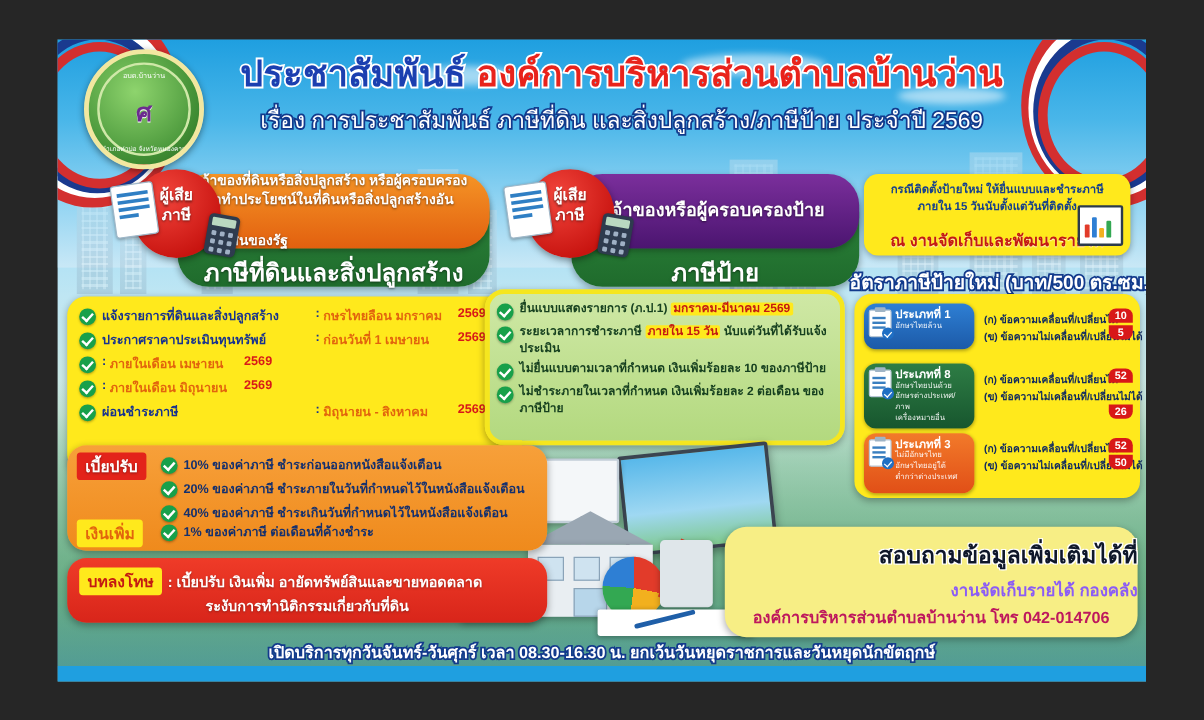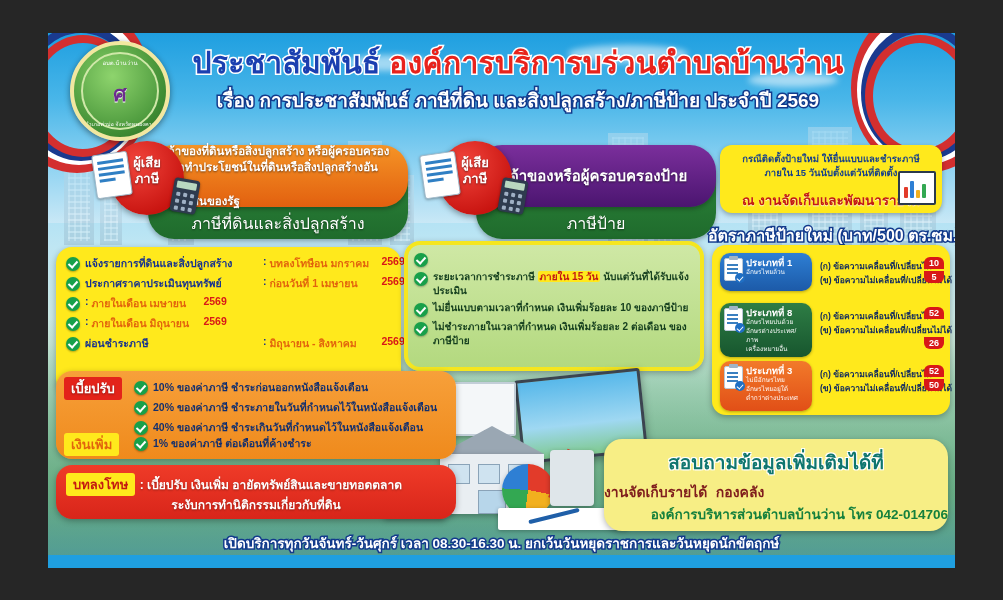--- a/index.html
+++ b/index.html
@@ -35,34 +35,34 @@
     background:radial-gradient(circle at 40% 30%,#8ed46d,#3b8a30);}
   .logo-glyph{position:absolute;left:50%;top:52%;transform:translate(-50%,-50%);
     color:#6c2b8f;font-size:21px;font-weight:bold;text-shadow:0 1px 0 #fff;}
   .logo-top{position:absolute;left:50%;top:13px;transform:translateX(-50%);font-size:6px;color:#fff;white-space:nowrap;}
   .logo-bot{position:absolute;left:50%;bottom:9px;transform:translateX(-50%);font-size:5.5px;color:#fff;white-space:nowrap;}
 
   .title1{position:absolute;left:120px;top:14px;width:700px;text-align:center;font-size:30px;font-weight:bold;
     letter-spacing:.3px;line-height:1.05;white-space:nowrap;}
   .t-blue{color:#1b3fb0;-webkit-text-stroke:3px #ffffff;paint-order:stroke fill;}
   .t-red{color:#e8231c;-webkit-text-stroke:3px #ffffff;paint-order:stroke fill;}
-  .title2{position:absolute;left:120px;top:52px;width:700px;text-align:center;font-size:19px;font-weight:bold;
+  .title2{position:absolute;left:120px;top:52px;width:700px;text-align:center;font-size:19px;font-weight:normal;
     color:#ffffff;-webkit-text-stroke:3px #123a8c;paint-order:stroke fill;white-space:nowrap;}
 
   
   .badge{position:absolute;}
   .pill{position:absolute;border-radius:26px;box-shadow:0 2px 5px rgba(0,0,0,.3);}
   .pill-green{background:linear-gradient(180deg,#2f8a3e,#1f6b2c);}
   .pill-orange{background:linear-gradient(180deg,#f59426,#e2600f);}
   .pill-purple{background:linear-gradient(180deg,#7b2f9c,#4b1570);}
   .pill-txt{position:absolute;inset:0;display:flex;align-items:center;justify-content:center;
     color:#fff;font-size:11.5px;font-weight:bold;line-height:1.45;text-align:center;padding:0 10px;box-sizing:border-box;
     text-shadow:0 1px 2px rgba(0,0,0,.55);}
   .pill-txt.lead{justify-content:flex-start;text-align:left;}
-  .greenlabel{color:#fff;font-size:16px;font-weight:normal;text-shadow:0 1px 2px rgba(0,0,0,.5);}
+  .greenlabel{color:#fff;font-size:20px;font-weight:bold;text-shadow:0 1px 2px rgba(0,0,0,.5);}
   .circ{position:absolute;width:74px;height:74px;border-radius:50%;
     background:radial-gradient(circle at 35% 30%,#f2453c,#c81410 75%);box-shadow:0 2px 6px rgba(0,0,0,.4);z-index:4;}
   .circ-t{position:absolute;left:0;right:0;top:14px;text-align:center;color:#fff;font-size:13px;font-weight:bold;
     text-shadow:0 1px 2px rgba(0,0,0,.5);line-height:1.25;}
   .doc-ico{position:absolute;left:-16px;top:12px;width:34px;height:42px;background:#fff;border:1px solid #9fb8c9;
     border-radius:3px;box-shadow:0 1px 3px rgba(0,0,0,.35);z-index:5;transform:rotate(-8deg);}
   .doc-ico i{position:absolute;left:4px;right:4px;height:3px;background:#2f7fc4;display:block;}
   .calc-ico{position:absolute;right:-14px;bottom:2px;width:26px;height:34px;background:#2e3b4e;border-radius:4px;
     z-index:5;transform:rotate(10deg);box-shadow:0 1px 3px rgba(0,0,0,.4);}
   .calc-ico .scr{position:absolute;left:3px;right:3px;top:3px;height:7px;background:#b9d8c0;border-radius:1px;}
@@ -112,23 +112,23 @@
   .clip{position:absolute;left:4px;top:5px;width:17px;height:21px;background:#fff;border-radius:2px;border:1px solid #b9c8d6;}
   .clip i{position:absolute;left:2px;right:4px;height:2px;background:#3a7fc0;display:block;}
   .clip .tab{position:absolute;left:4px;top:-3px;width:9px;height:4px;background:#9fb4c6;border-radius:1px;}
   .clip .tick{position:absolute;right:-3px;bottom:-3px;width:10px;height:10px;border-radius:50%;background:#1f6fc4;}
   .clip .tick::after{content:"";position:absolute;left:3px;top:2px;width:3px;height:5px;border:solid #fff;border-width:0 1.5px 1.5px 0;transform:rotate(42deg);}
   .rline{position:absolute;font-size:8.5px;font-weight:bold;color:#102a60;white-space:nowrap;}
   .rval{position:absolute;width:20px;background:#d81818;color:#fff;font-size:9px;font-weight:bold;text-align:center;
     border-radius:4px;padding:1px 0;}
 
   .contact{position:absolute;background:#f7ee85;border-radius:18px;box-shadow:0 2px 6px rgba(0,0,0,.3);}
-  .c1{font-size:19px;font-weight:bold;color:#0f766e;text-align:center;text-shadow:1px 1px 0 #fff,-1px -1px 0 #fff,1px -1px 0 #fff,-1px 1px 0 #fff;}
-  .c2{font-size:14px;font-weight:bold;color:#7f1d1d;text-align:left;font-family:Liberation Mono, monospace;}
-  .c3{font-size:13.5px;font-weight:bold;color:#15803d;text-align:right;white-space:nowrap;}
+  .c1{font-size:19px;font-weight:bold;color:#0f172a;text-align:right;text-shadow:1px 1px 0 #fff,-1px -1px 0 #fff,1px -1px 0 #fff,-1px 1px 0 #fff;}
+  .c2{font-size:14px;font-weight:bold;color:#8b5cf6;text-align:right;}
+  .c3{font-size:13.5px;font-weight:bold;color:#be185d;text-align:center;white-space:nowrap;}
 
   .footer{position:absolute;left:0;bottom:14px;width:100%;text-align:center;font-size:13.5px;font-weight:bold;
     color:#fff;-webkit-text-stroke:3px #123a8c;paint-order:stroke fill;white-space:nowrap;}
   .bottombar{position:absolute;left:0;bottom:0;width:100%;height:13px;background:#1f9fe0;}
 
   
   .illus{position:absolute;}
   .house{position:absolute;background:#e9eef2;box-shadow:0 2px 6px rgba(0,0,0,.3);}
   .roof{position:absolute;width:0;height:0;border-left:52px solid transparent;border-right:52px solid transparent;border-bottom:28px solid #9aa7b3;}
   .win{position:absolute;background:#cfe3f0;border:1px solid #8aa3b8;}
@@ -182,21 +182,21 @@
   </div>
 
   <div class="header">
     <div class="logo">
       <div class="logo-inner"></div>
       <div class="logo-top">อบต.บ้านว่าน</div>
       <div class="logo-glyph">ศ</div>
       <div class="logo-bot">อำเภอท่าบ่อ จังหวัดหนองคาย</div>
     </div>
     <div class="title1">
-      <span class="t-blue">ประชาสัมพันธ์ </span><span class="t-red">องค์การบริการบร่วนตำบลบ้านว่าน</span>
+      <span class="t-blue">ประชาสัมพันธ์ </span><span class="t-red">องค์การบริหารส่วนตำบลบ้านว่าน</span>
     </div>
     <div class="title2">เรื่อง การประชาสัมพันธ์ ภาษีที่ดิน และสิ่งปลูกสร้าง/ภาษีป้าย ประจำปี 2569</div>
   </div>
 
   <div class="badge">
     <div class="pill pill-green" style="left:100px;top:118px;width:260px;height:88px;"></div>
     <div style="position:absolute;left:100px;top:178px;width:260px;text-align:center;">
       <span class="greenlabel">ภาษีที่ดินและสิ่งปลูกสร้าง</span>
     </div>
     <div class="pill pill-orange" style="left:100px;top:112px;width:260px;height:62px;"></div>
@@ -271,27 +271,27 @@
     <div style="position:absolute;right:6px;top:26px;width:34px;height:30px;background:#fff;border:2px solid #2b3a4c;border-radius:2px;">
       <div class="bar" style="left:4px;bottom:5px;width:4px;height:11px;background:#e23b2a;"></div>
       <div class="bar" style="left:10px;bottom:5px;width:4px;height:17px;background:#2e7fd4;"></div>
       <div class="bar" style="left:16px;bottom:5px;width:4px;height:8px;background:#f2b01e;"></div>
       <div class="bar" style="left:22px;bottom:5px;width:4px;height:14px;background:#33a852;"></div>
     </div>
   </div>
 
   <div class="rateshead" style="left:660px;top:190px;width:246px;">อัตราภาษีป้ายใหม่ (บาท/500 ตร.ซม.)</div>
 
-  <div class="panel p-yellow" style="left:8px;top:214px;width:345px;height:148px;">
+  <div class="panel p-yellow" style="left:8px;top:214px;width:345px;height:148px;padding-left:34px;">
     <div id="schedule-rows" style="position:absolute;left:10px;top:8px;width:328px;">
         <div class="row">
           <span class="chk"></span>
           <span class="lbl" style="flex:0 0 178px">แจ้งรายการที่ดินและสิ่งปลูกสร้าง</span>
           <span class="colon">:&nbsp;</span>
-          <span class="dt" style="flex:0 0 112px">บทลงโทษือน มกราคม</span>
+          <span class="dt" style="flex:0 0 112px">กษรไทยลือน มกราคม</span>
           <span class="yr">2569</span>
         </div>
         <div class="row">
           <span class="chk"></span>
           <span class="lbl" style="flex:0 0 178px">ประกาศราคาประเมินทุนทรัพย์</span>
           <span class="colon">:&nbsp;</span>
           <span class="dt" style="flex:0 0 112px">ก่อนวันที่ 1 เมษายน</span>
           <span class="yr">2569</span>
         </div>
         <div class="row">
@@ -313,20 +313,21 @@
           <span class="dt" style="flex:0 0 112px">มิถุนายน - สิงหาคม</span>
           <span class="yr">2569</span>
         </div>
       </div>
   </div>
 
   <div class="panel p-green" style="left:356px;top:208px;width:300px;height:130px;">
     <div id="rule-rows" style="position:absolute;left:6px;top:6px;width:286px;">
         <div class="row">
           <span class="chk"></span>
+          <span class="gtxt">ยื่นแบบแสดงรายการ (ภ.ป.1) <span class="hl">มกราคม-มีนาคม 2569</span></span>
         </div>
         <div class="row">
           <span class="chk"></span>
           <span class="gtxt">ระยะเวลาการชำระภาษี <span class="hl">ภายใน 15 วัน</span> นับแต่วันที่ได้รับแจ้งประเมิน</span>
         </div>
         <div class="row">
           <span class="chk"></span>
           <span class="gtxt">ไม่ยื่นแบบตามเวลาที่กำหนด เงินเพิ่มร้อยละ 10 ของภาษีป้าย</span>
         </div>
         <div class="row">

